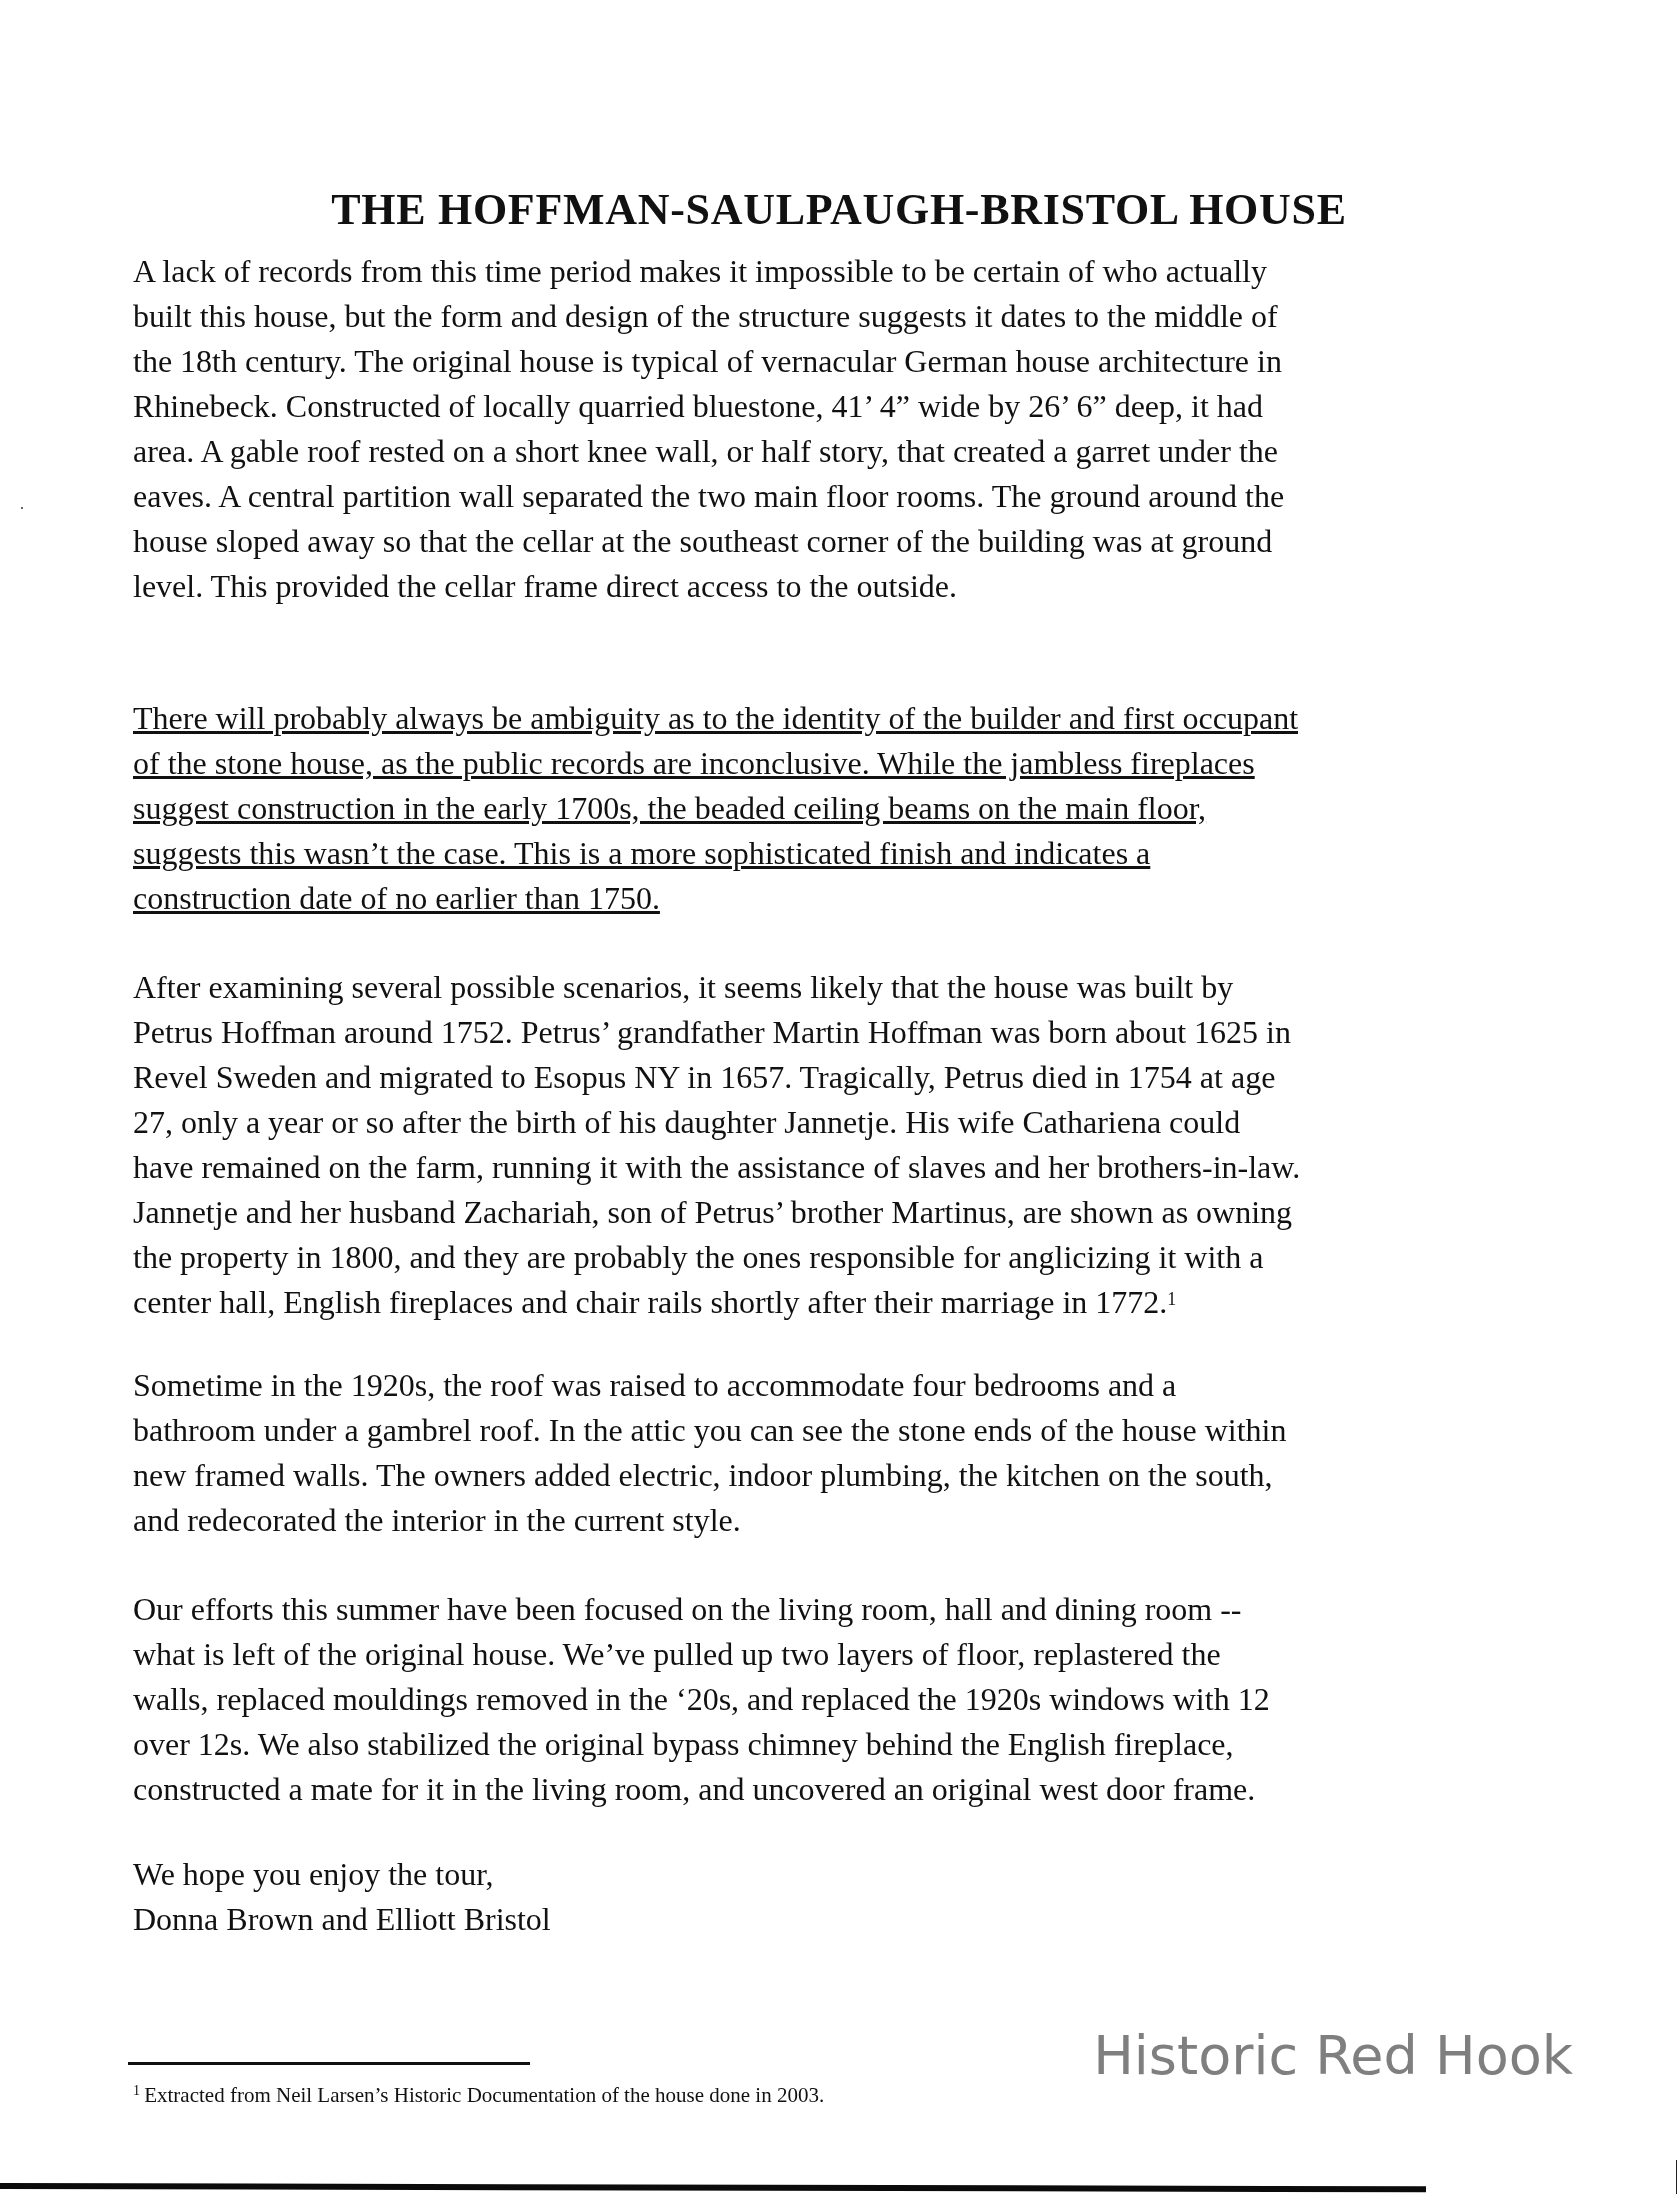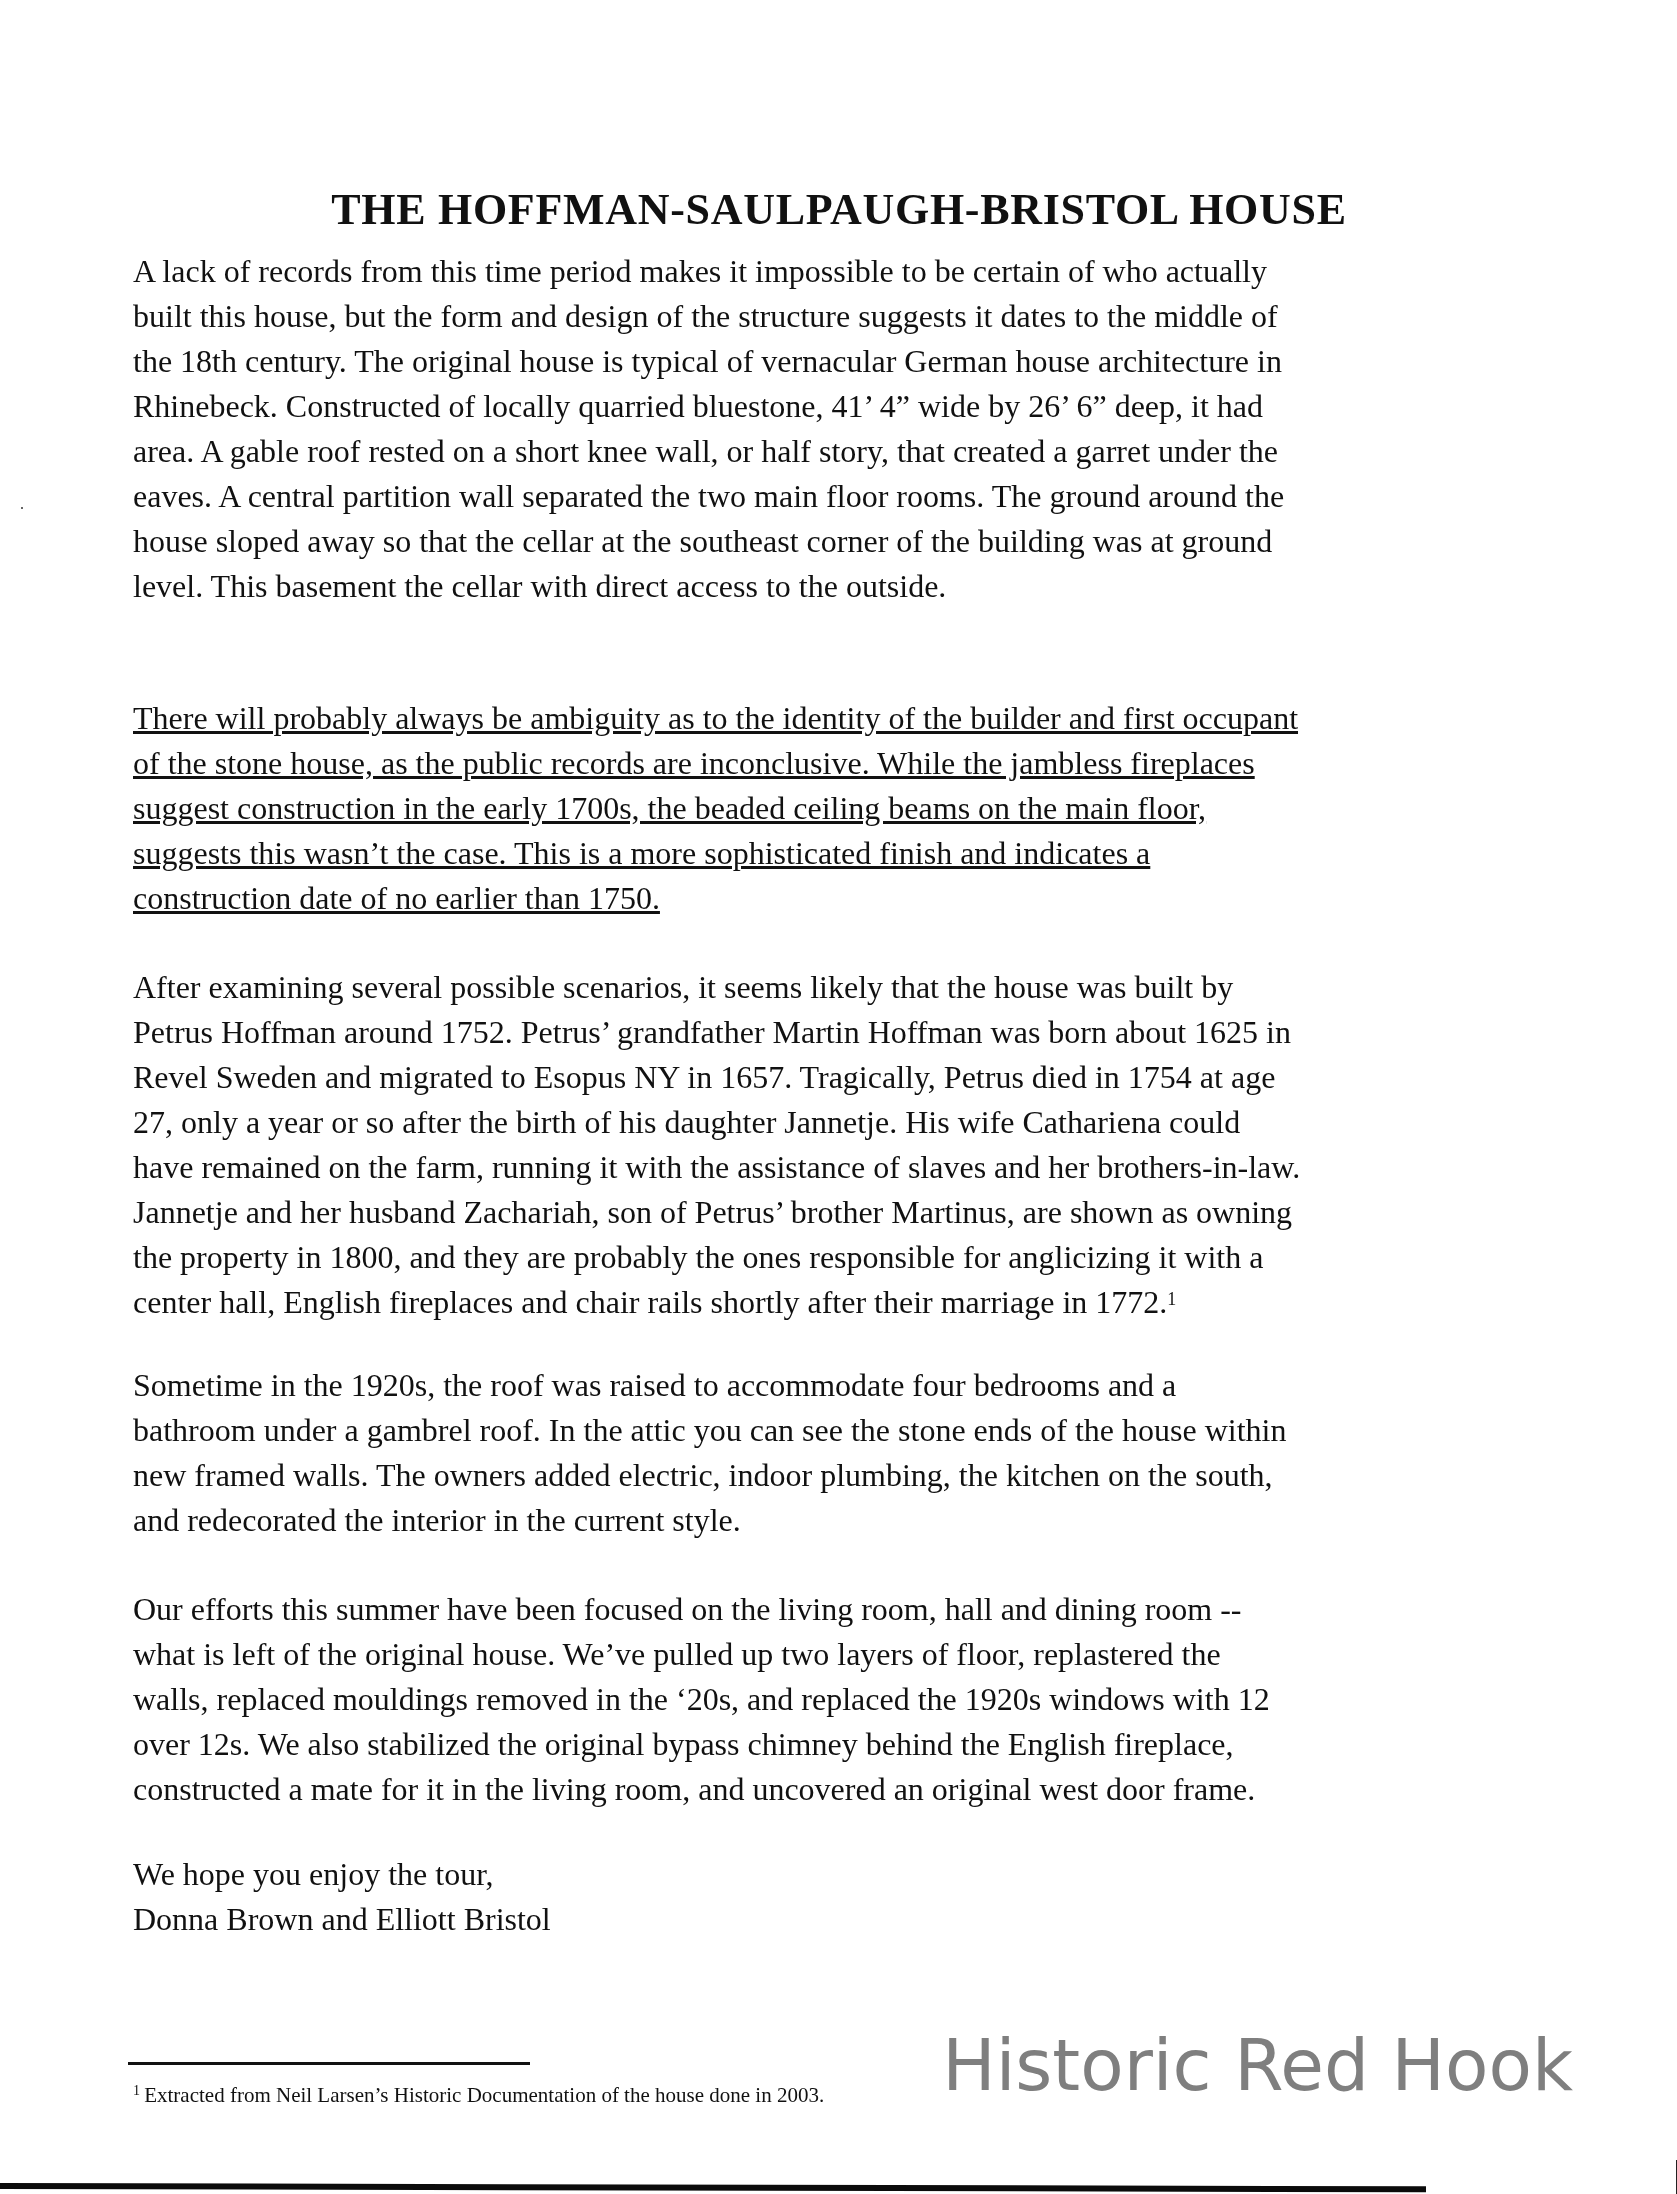--- a/index.html
+++ b/index.html
@@ -54,21 +54,21 @@
       top: 2083px;
       font-size: 21px;
       white-space: nowrap;
     }
     .footnote sup { font-size: 14px; vertical-align: top; margin-right: 4.2px; }
     .watermark {
       position: absolute;
       right: 105px;
       top: 2024px;
       font-family: "DejaVu Sans", "Liberation Sans", sans-serif;
-      font-size: 71px;
+      font-size: 54px;
       color: #7f7f7f;
       white-space: nowrap;
     }
     .scan-edge {
       position: absolute;
       left: 0;
       top: 2183px;
       width: 1426px;
       height: 5.6px;
       background: #0b0b0b;
@@ -103,21 +103,21 @@
   <h1 class="title">THE HOFFMAN-SAULPAUGH-BRISTOL HOUSE</h1>
 
   <p class="para" id="p1">
     <span class="line">A lack of records from this time period makes it impossible to be certain of who actually</span>
     <span class="line">built this house, but the form and design of the structure suggests it dates to the middle of</span>
     <span class="line">the 18th century. The original house is typical of vernacular German house architecture in</span>
     <span class="line">Rhinebeck. Constructed of locally quarried bluestone, 41’ 4” wide by 26’ 6” deep, it had</span>
     <span class="line">area. A gable roof rested on a short knee wall, or half story, that created a garret under the</span>
     <span class="line">eaves. A central partition wall separated the two main floor rooms. The ground around the</span>
     <span class="line">house sloped away so that the cellar at the southeast corner of the building was at ground</span>
-    <span class="line">level. This basement the cellar with direct access to the outside.</span>
+    <span class="line">level. This provided the cellar frame direct access to the outside.</span>
   </p>
 
   <p class="para" id="p2">
     <span class="line">There will probably always be ambiguity as to the identity of the builder and first occupant</span>
     <span class="line">of the stone house, as the public records are inconclusive. While the jambless fireplaces</span>
     <span class="line">suggest construction in the early 1700s, the beaded ceiling beams on the main floor,</span>
     <span class="line">suggests this wasn’t the case. This is a more sophisticated finish and indicates a</span>
     <span class="line">construction date of no earlier than 1750.</span>
   </p>
 

